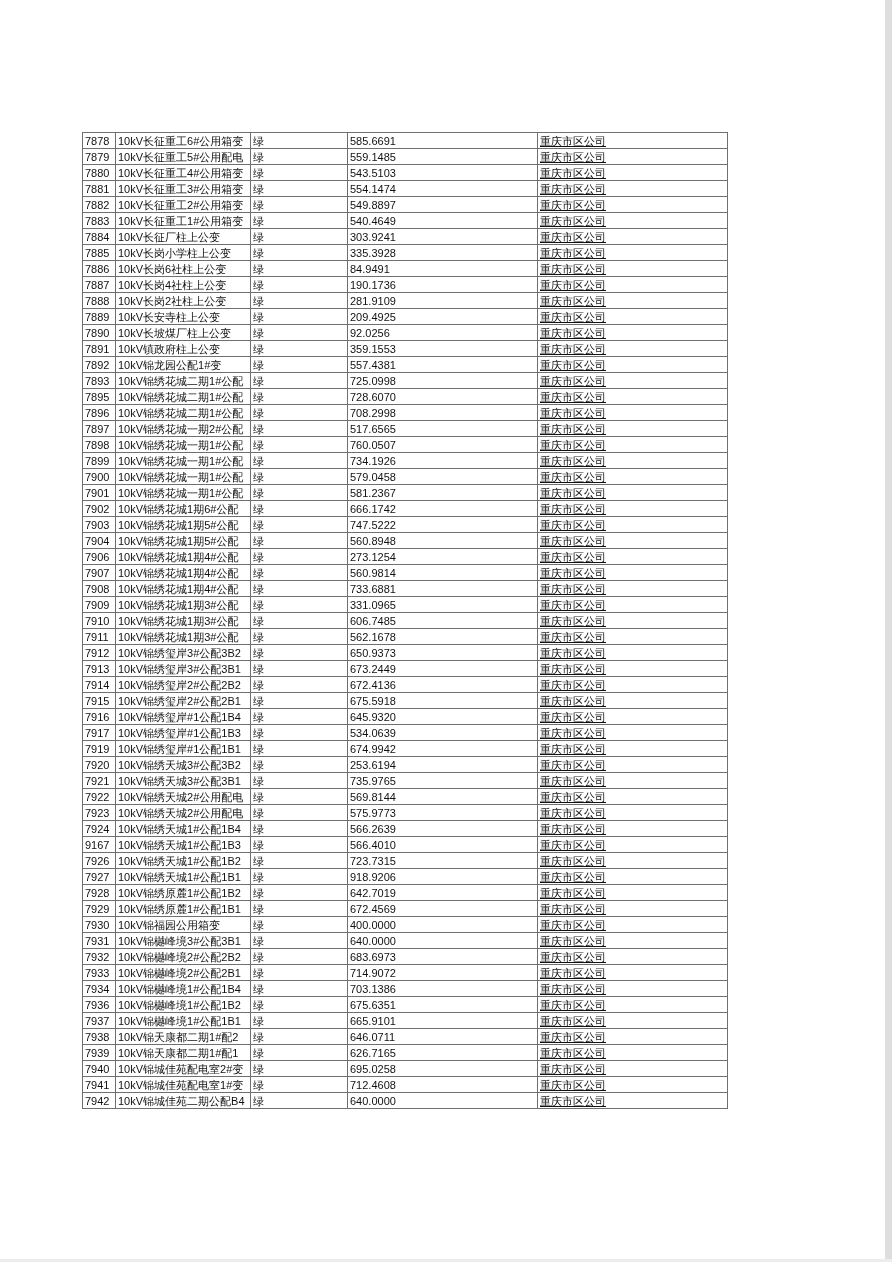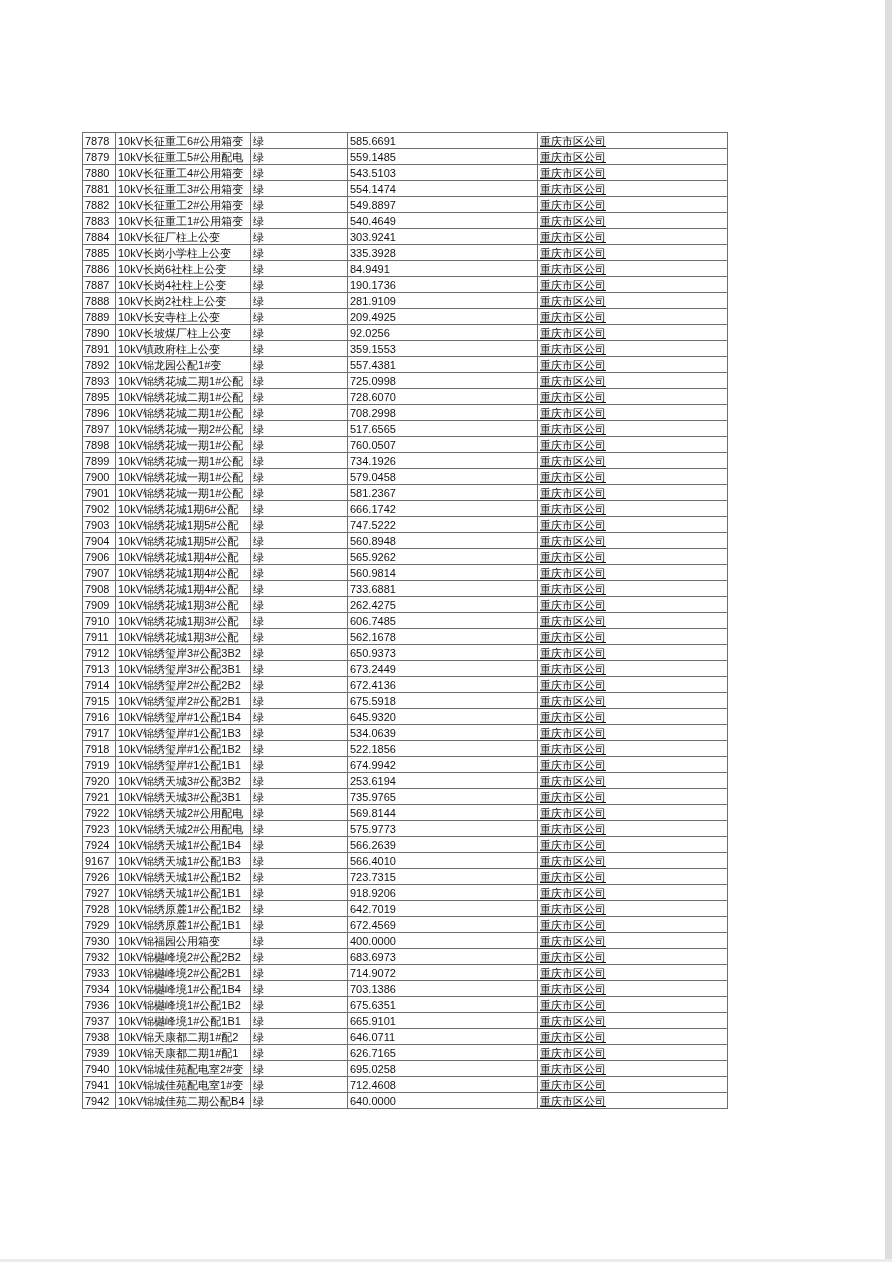--- a/index.html
+++ b/index.html
@@ -248,42 +248,42 @@
         <td class="c-id">7904</td>
         <td class="c-name">10kV锦绣花城1期5#公配</td>
         <td class="c-status">绿</td>
         <td class="c-value">560.8948</td>
         <td class="c-company">重庆市区公司</td>
       </tr>
       <tr>
         <td class="c-id">7906</td>
         <td class="c-name">10kV锦绣花城1期4#公配</td>
         <td class="c-status">绿</td>
-        <td class="c-value">565.9262</td>
+        <td class="c-value">273.1254</td>
         <td class="c-company">重庆市区公司</td>
       </tr>
       <tr>
         <td class="c-id">7907</td>
         <td class="c-name">10kV锦绣花城1期4#公配</td>
         <td class="c-status">绿</td>
         <td class="c-value">560.9814</td>
         <td class="c-company">重庆市区公司</td>
       </tr>
       <tr>
         <td class="c-id">7908</td>
         <td class="c-name">10kV锦绣花城1期4#公配</td>
         <td class="c-status">绿</td>
         <td class="c-value">733.6881</td>
         <td class="c-company">重庆市区公司</td>
       </tr>
       <tr>
         <td class="c-id">7909</td>
         <td class="c-name">10kV锦绣花城1期3#公配</td>
         <td class="c-status">绿</td>
-        <td class="c-value">262.4275</td>
+        <td class="c-value">331.0965</td>
         <td class="c-company">重庆市区公司</td>
       </tr>
       <tr>
         <td class="c-id">7910</td>
         <td class="c-name">10kV锦绣花城1期3#公配</td>
         <td class="c-status">绿</td>
         <td class="c-value">606.7485</td>
         <td class="c-company">重庆市区公司</td>
       </tr>
       <tr>
@@ -329,27 +329,20 @@
         <td class="c-company">重庆市区公司</td>
       </tr>
       <tr>
         <td class="c-id">7917</td>
         <td class="c-name">10kV锦绣玺岸#1公配1B3</td>
         <td class="c-status">绿</td>
         <td class="c-value">534.0639</td>
         <td class="c-company">重庆市区公司</td>
       </tr>
       <tr>
-        <td class="c-id">7918</td>
-        <td class="c-name">10kV锦绣玺岸#1公配1B2</td>
-        <td class="c-status">绿</td>
-        <td class="c-value">522.1856</td>
-        <td class="c-company">重庆市区公司</td>
-      </tr>
-      <tr>
         <td class="c-id">7919</td>
         <td class="c-name">10kV锦绣玺岸#1公配1B1</td>
         <td class="c-status">绿</td>
         <td class="c-value">674.9942</td>
         <td class="c-company">重庆市区公司</td>
       </tr>
       <tr>
         <td class="c-id">7920</td>
         <td class="c-name">10kV锦绣天城3#公配3B2</td>
         <td class="c-status">绿</td>
@@ -417,20 +410,27 @@
         <td class="c-name">10kV锦绣原麓1#公配1B1</td>
         <td class="c-status">绿</td>
         <td class="c-value">672.4569</td>
         <td class="c-company">重庆市区公司</td>
       </tr>
       <tr>
         <td class="c-id">7930</td>
         <td class="c-name">10kV锦福园公用箱变</td>
         <td class="c-status">绿</td>
         <td class="c-value">400.0000</td>
+        <td class="c-company">重庆市区公司</td>
+      </tr>
+      <tr>
+        <td class="c-id">7931</td>
+        <td class="c-name">10kV锦樾峰境3#公配3B1</td>
+        <td class="c-status">绿</td>
+        <td class="c-value">640.0000</td>
         <td class="c-company">重庆市区公司</td>
       </tr>
       <tr>
         <td class="c-id">7932</td>
         <td class="c-name">10kV锦樾峰境2#公配2B2</td>
         <td class="c-status">绿</td>
         <td class="c-value">683.6973</td>
         <td class="c-company">重庆市区公司</td>
       </tr>
       <tr>

